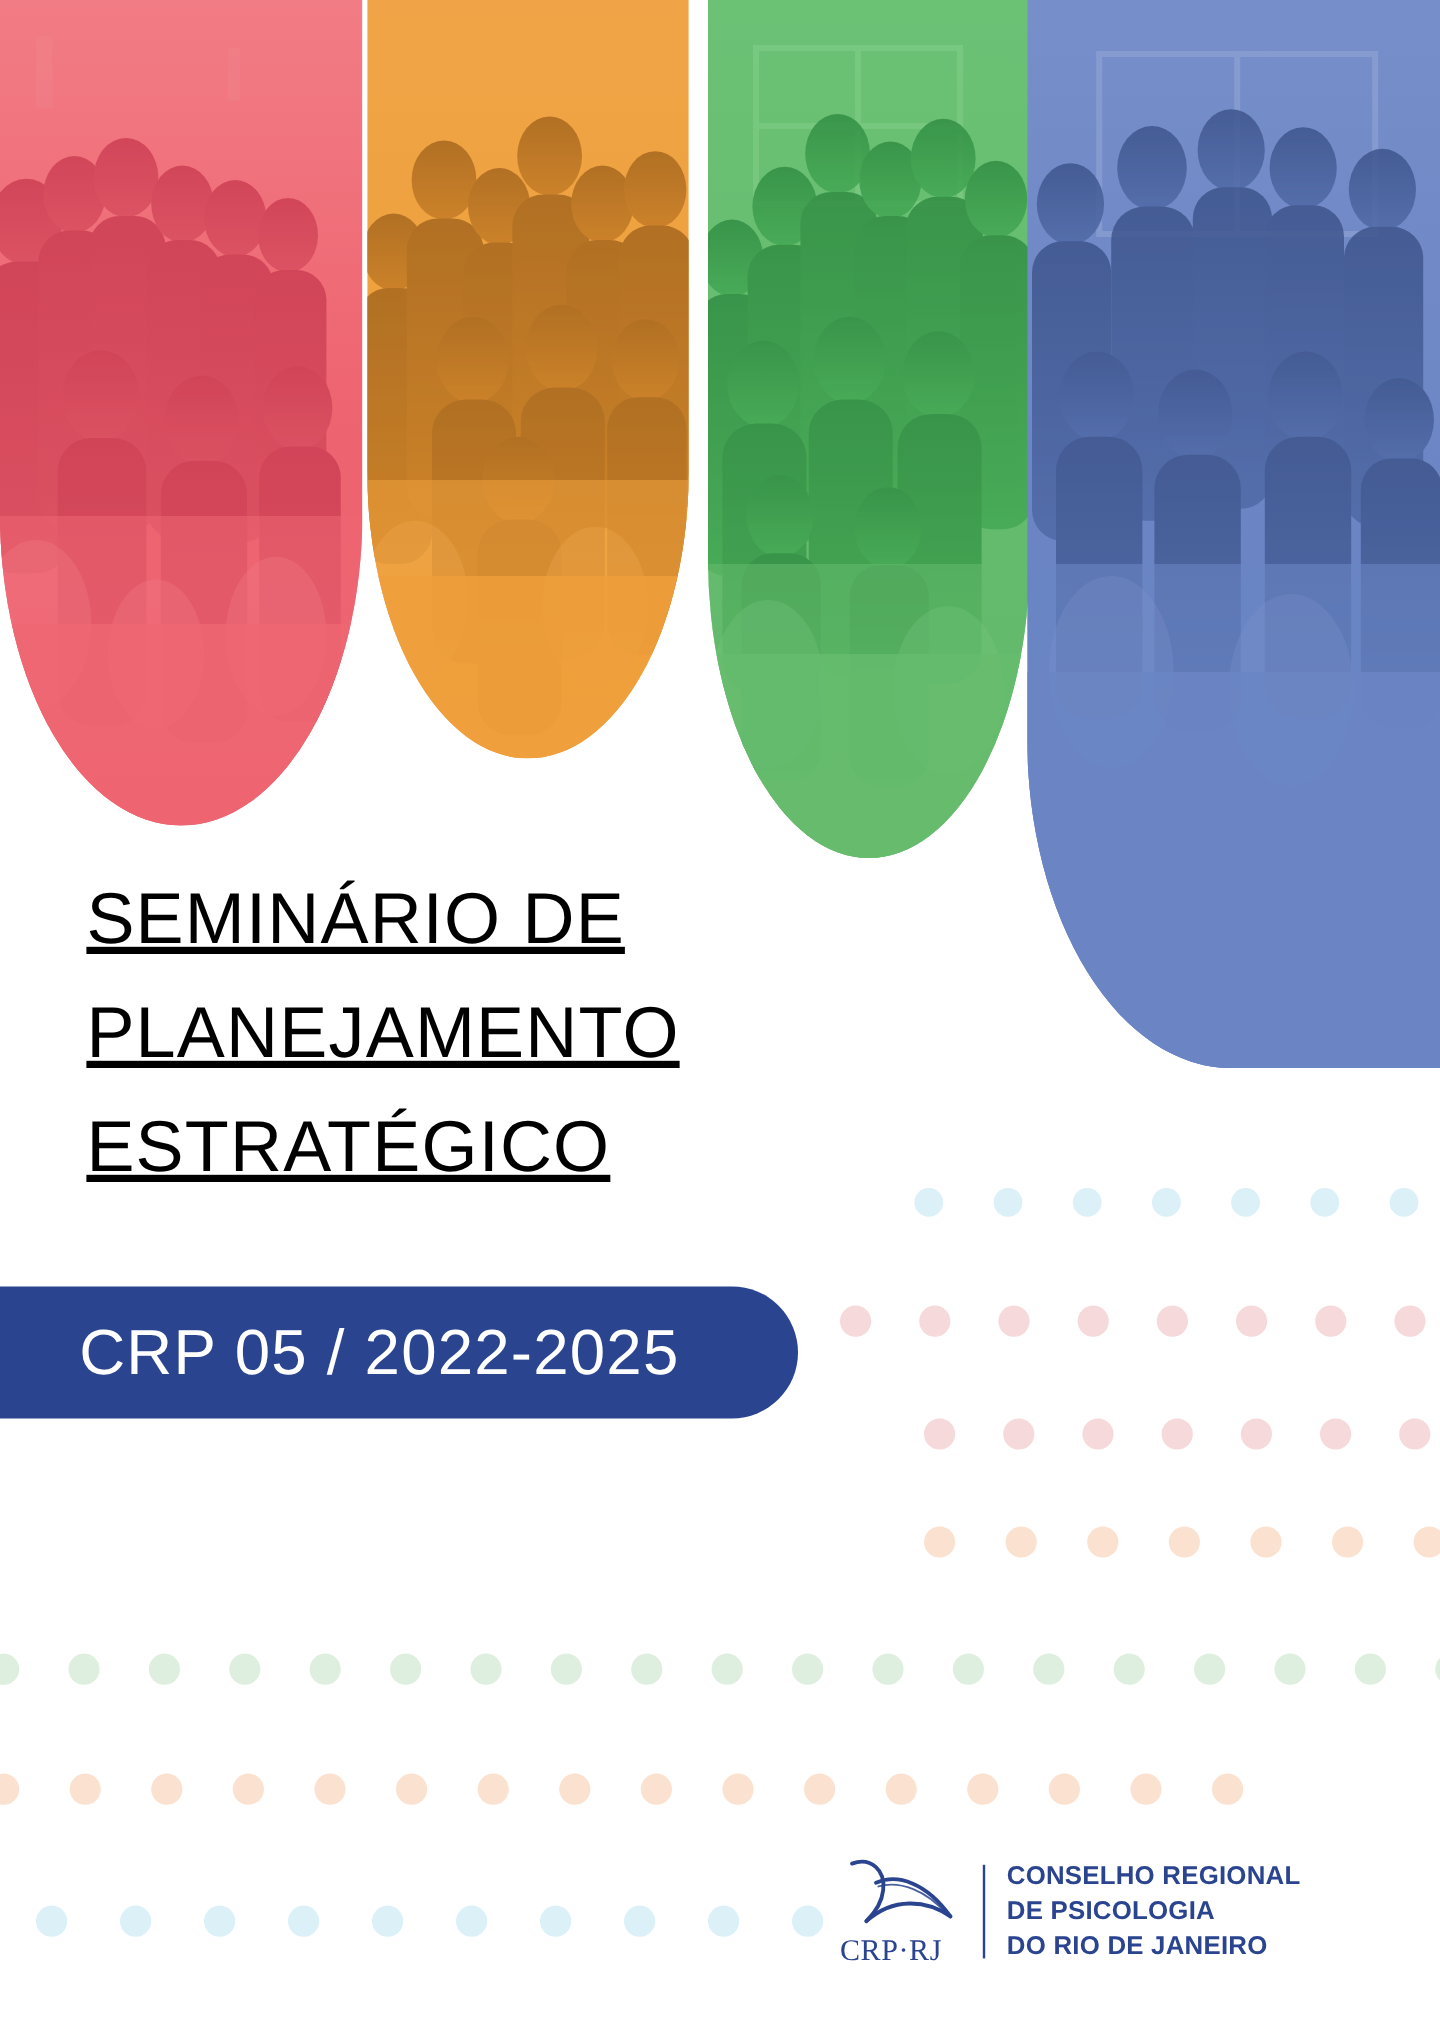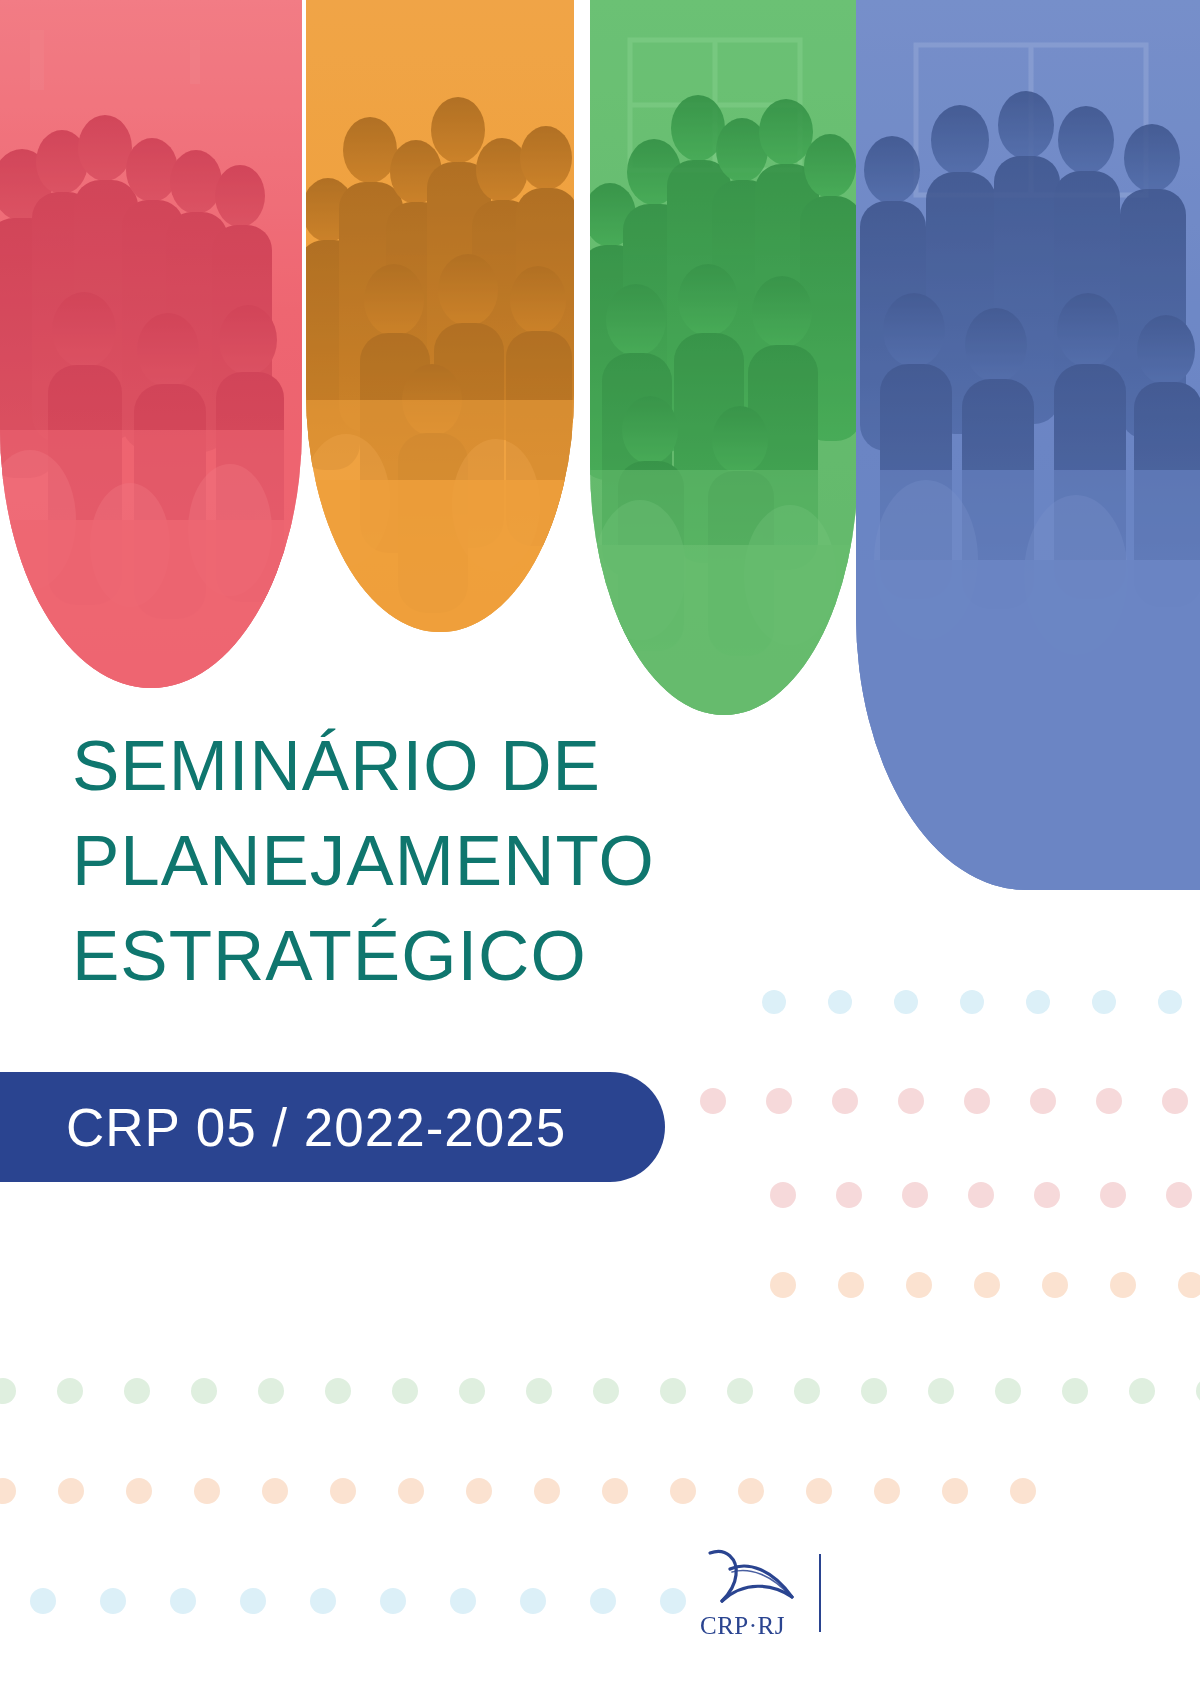--- a/index.html
+++ b/index.html
@@ -75,26 +75,27 @@
   }
 
   
   .title-block {
     position: absolute;
     left: 72px;
     top: 718px;
     width: 760px;
   }
   .title-line {
-    color: #0f766e;
-    font-size: 71px;
+    color: #000000;
+    font-size: 60px;
     line-height: 95px;
     letter-spacing: 1px;
     font-weight: 400;
     white-space: nowrap;
+    text-decoration: underline;
   }
 
   
   .badge {
     position: absolute;
     left: -40px;
     top: 1072px;
     width: 705px;
     height: 110px;
     background: #2A4490;
@@ -467,15 +468,20 @@
     <div class="logo-mark">
       <svg width="105" height="70" viewBox="0 0 105 70">
         <path d="M10 8 C 26 2, 38 14, 36 30 C 35 40, 30 48, 22 56" fill="none" stroke="#2A4490" stroke-width="3.2" stroke-linecap="round"></path>
         <path d="M30 24 C 48 16, 72 24, 92 52" fill="none" stroke="#2A4490" stroke-width="3.2" stroke-linecap="round"></path>
         <path d="M22 56 C 44 36, 72 38, 92 52" fill="none" stroke="#2A4490" stroke-width="3.2" stroke-linecap="round"></path>
         <path d="M32 27 C 50 22, 72 30, 90 51" fill="none" stroke="#2A4490" stroke-width="1.6" stroke-linecap="round" opacity="0.85"></path>
       </svg>
       <div class="logo-crprj">CRP·RJ</div>
     </div>
     <div class="logo-divider"></div>
+    <div class="logo-lines">
+      <div>CONSELHO REGIONAL</div>
+      <div>DE PSICOLOGIA</div>
+      <div>DO RIO DE JANEIRO</div>
+    </div>
   </div>
 
 </div>
 
 </body></html>

